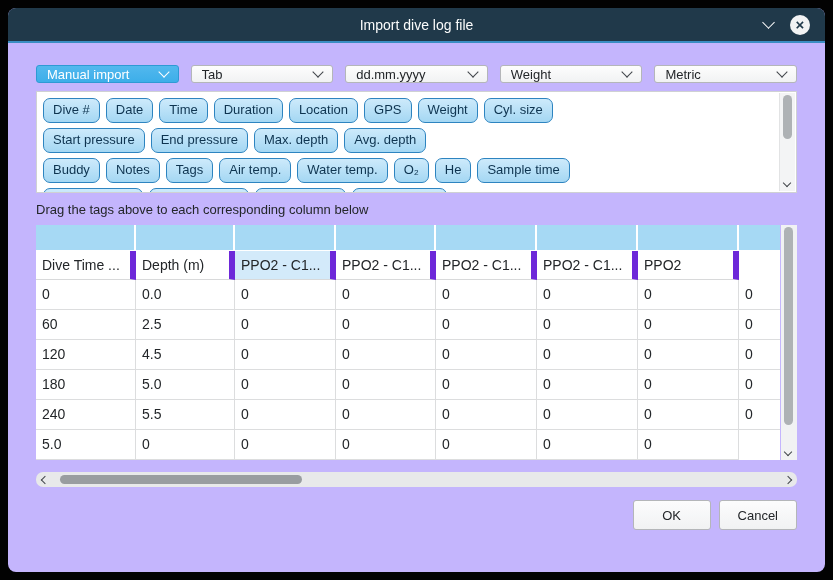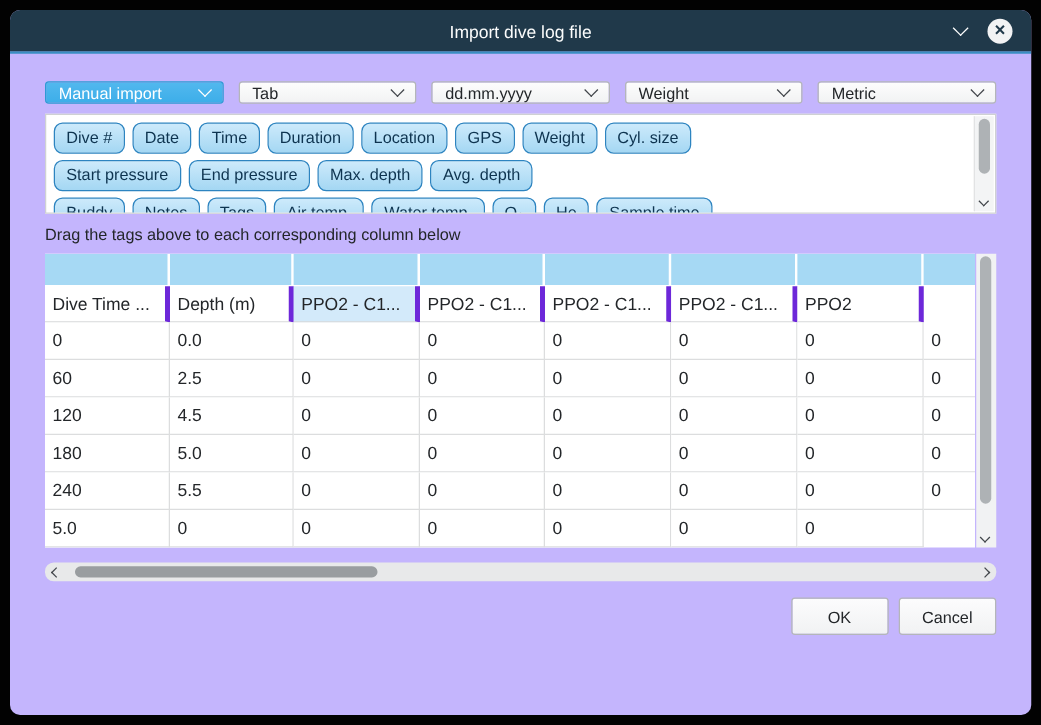--- a/index.html
+++ b/index.html
@@ -28,38 +28,38 @@
   .chev.small{width:5px;height:5px;border-width:1.5px;}
   
   .content{padding:22px 28px 0;}
   .combo-row{display:flex;gap:12px;}
   .combo{flex:1;height:18px;box-sizing:border-box;border:1px solid #b4b6b9;border-radius:3px;
     background:linear-gradient(#fdfdfd,#f1f2f3);display:flex;align-items:center;
     padding:0 10px;font-size:13px;cursor:default;}
   .combo .combo-text{flex:1;white-space:nowrap;overflow:hidden;}
   .combo.accent{background:linear-gradient(#52b8ee,#3daee9);border-color:#2e9ad4;color:#fff;}
   
-  .tag-box{margin-top:8px;height:80px;box-sizing:border-box;background:#fff;border:1px solid #cfd1d3;
+  .tag-box{margin-top:8px;height:102px;box-sizing:border-box;background:#fff;border:1px solid #cfd1d3;
     position:relative;overflow:hidden;padding:6px 24px 0 6px;}
   .tag-row{display:flex;gap:6px;margin-bottom:5px;}
   .tag{height:23px;line-height:22px;padding:0 9px;border:1px solid #2d84c0;border-radius:7px;
     background:linear-gradient(#cdeafb,#a4d7f3);font-size:13px;color:#0e3450;white-space:nowrap;}
   .vtrack{position:absolute;top:1px;right:1px;bottom:1px;width:15px;background:#f3f4f5;border-left:1px solid #e2e3e4;}
   .vthumb{position:absolute;top:2px;left:3px;width:9px;background:#aeb2b5;border-radius:4.5px;}
   .arrow-bottom{position:absolute;bottom:5px;left:4px;}
   
   .instruction{margin:9px 0 8px;font-size:13px;}
   
   .table-zone{display:flex;height:235px;}
   .table-clip{flex:1;overflow:hidden;background:#fff;}
   .t-row{display:grid;grid-template-columns:100px 99px 101px 100px 101px 101px 101px 96px;}
   .drop-row{margin-bottom:1px;background:#fff;}
   .drop-cell{height:25px;background:#a6d9f4;border-right:2px solid #fff;}
   .head-cell{height:29px;line-height:28px;box-sizing:border-box;padding-left:6px;font-size:14px;
-    border-right:4px solid #6d28d9;border-bottom:1px solid #d8d9da;white-space:nowrap;overflow:hidden;background:#fff;}
+    border-right:6px solid #6d28d9;border-bottom:1px solid #d8d9da;white-space:nowrap;overflow:hidden;background:#fff;}
   .head-cell.hl{background:#d3eafa;}
   .data-cell{height:30px;line-height:29px;box-sizing:border-box;padding-left:6px;font-size:14px;
     border-right:1px solid #dcddde;border-bottom:1px solid #dcddde;background:#fff;white-space:nowrap;overflow:hidden;}
   .vscroll{width:16px;margin-left:1px;background:#f1f2f3;position:relative;}
   
   .hscroll{margin-top:12px;height:15px;position:relative;background:#e8e9ea;border-radius:7px;}
   .hthumb{position:absolute;top:3px;left:24px;width:242px;height:9px;background:#999da0;border-radius:4.5px;}
   .harrow-left{position:absolute;left:6px;top:5px;}
   .harrow-right{position:absolute;right:6px;top:5px;}
   

